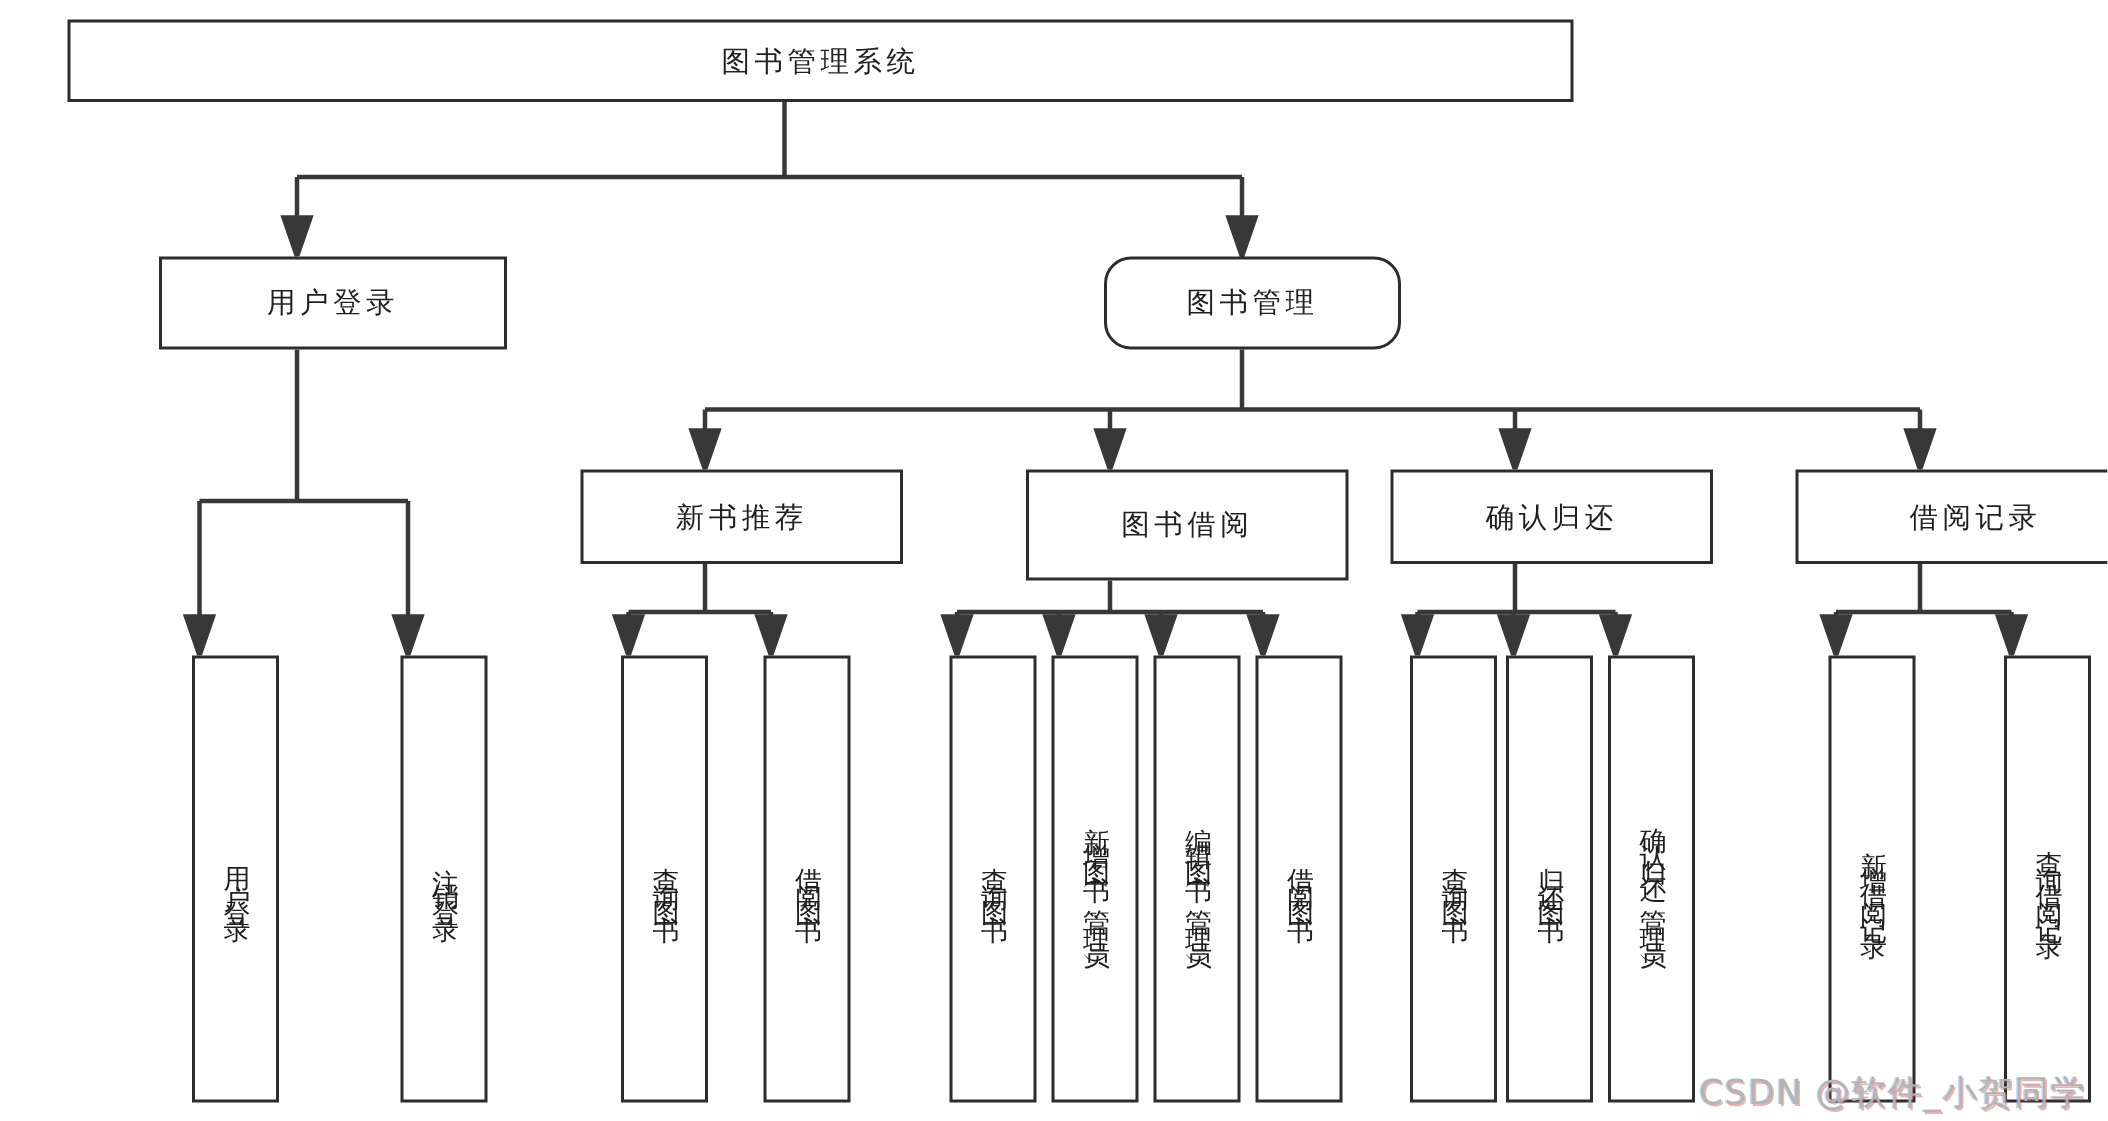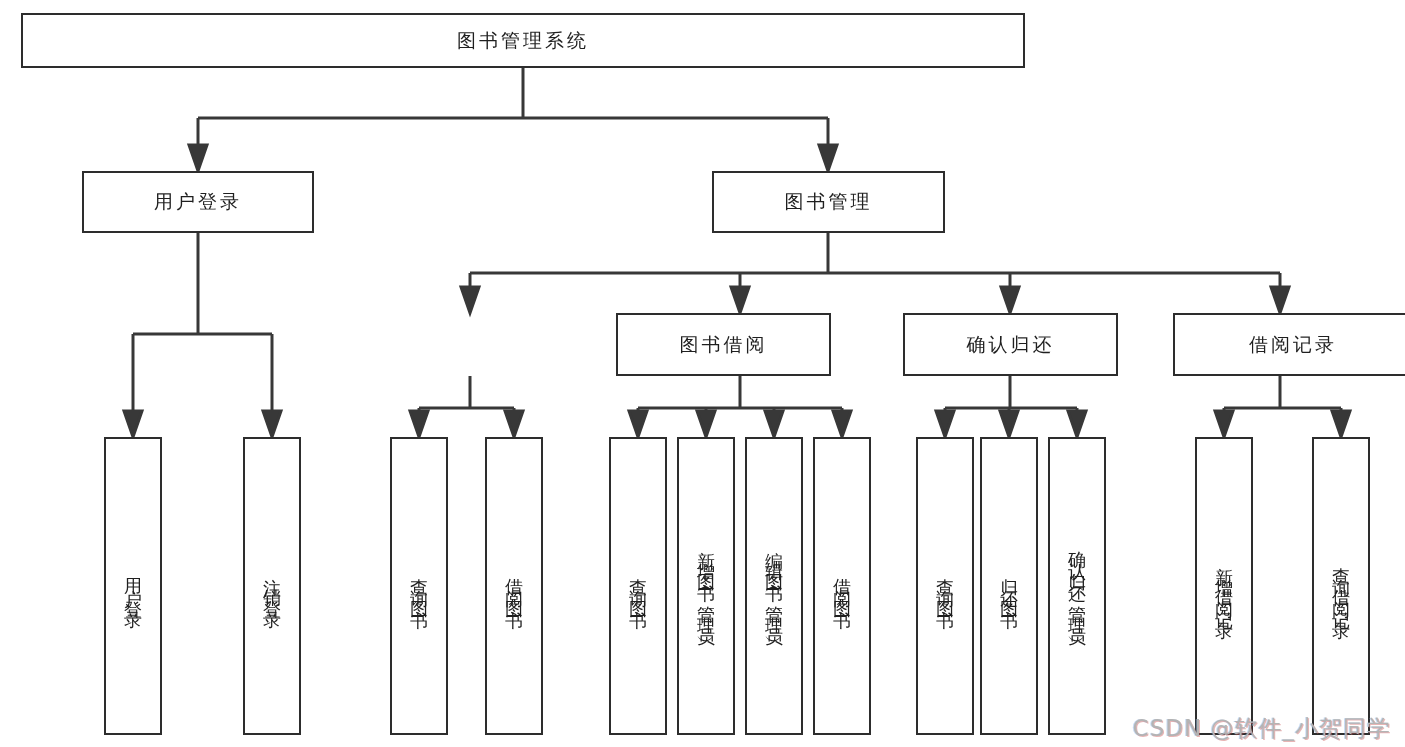--- a/index.html
+++ b/index.html
@@ -19,20 +19,21 @@
   }
   .box {
     position: absolute;
     background: #ffffff;
     border: 2.5px solid #2d2d2d;
     box-sizing: border-box;
     display: flex;
     align-items: center;
     justify-content: center;
     z-index: 2;
+    margin-left: 24px;
   }
   .box.h span {
     font-size: 19px;
     letter-spacing: 3px;
     color: #1f1f1f;
     white-space: nowrap;
   }
   .box.v span {
     writing-mode: vertical-rl;
     text-orientation: mixed;
@@ -129,25 +130,28 @@
     </g>
   </svg>
 
   <div class="box h" style="left:21px; top:13px; width:1004px; height:55px;">
     <span>图书管理系统</span>
   </div>
 
   <div class="box h" style="left:82px; top:171px; width:232px; height:62px;">
     <span>用户登录</span>
   </div>
-  <div class="box h" style="left:712px; top:171px; width:233px; height:62px;">
+  <div class="box h" style="left:712px; top:171px; width:198px; height:62px;border-radius:18px;">
     <span>图书管理</span>
   </div>
 
-  <div class="box h" style="left:616px; top:313px; width:215px; height:63px;align-items:center;">
+  <div class="box h" style="left:363px; top:313px; width:215px; height:63px;">
+    <span>新书推荐</span>
+  </div>
+  <div class="box h" style="left:660px; top:313px; width:215px; height:74px;align-items:center;">
     <span>图书借阅</span>
   </div>
   <div class="box h" style="left:903px; top:313px; width:215px; height:63px;">
     <span>确认归还</span>
   </div>
   <div class="box h" style="left:1173px; top:313px; width:240px; height:63px;text-align:center;">
     <span>借阅记录</span>
   </div>
 
   <div class="box v" style="left:104px; top:437px; width:58px; height:298px;">

